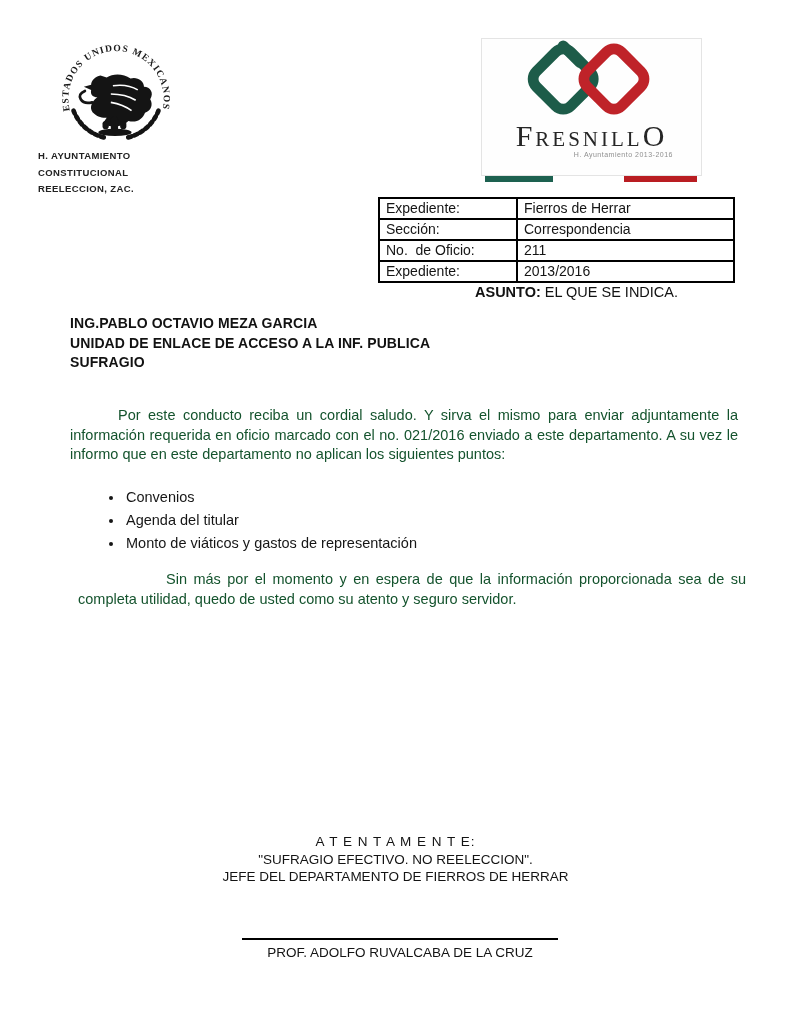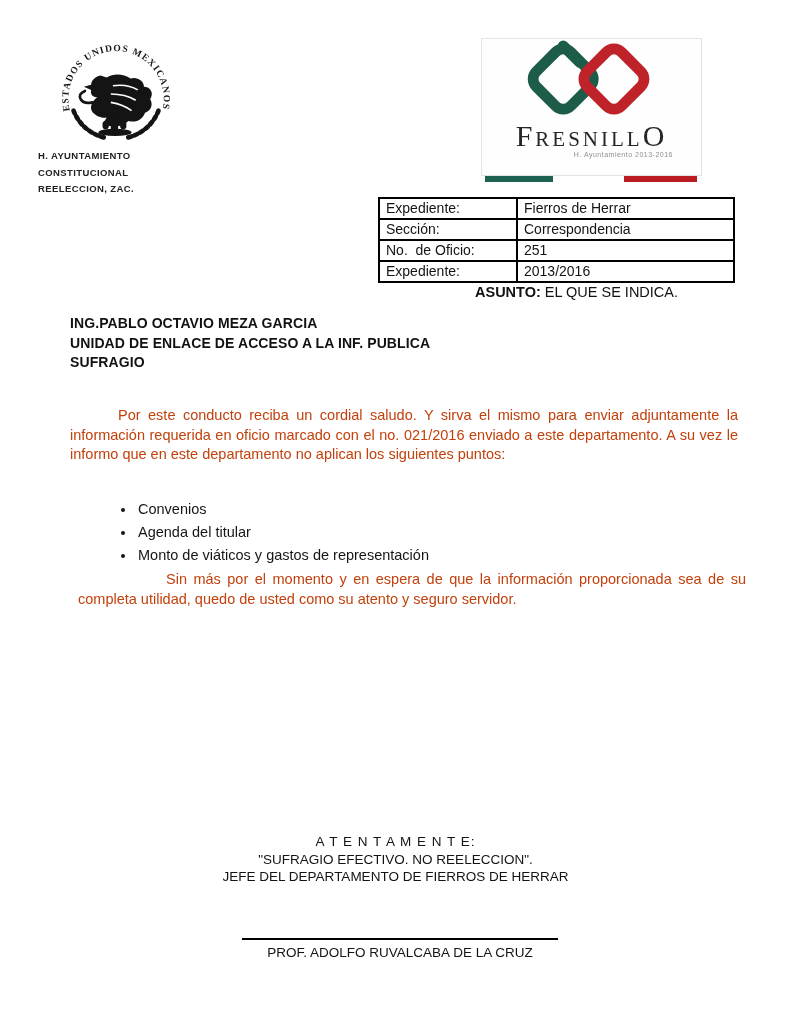--- a/index.html
+++ b/index.html
@@ -36,24 +36,24 @@
   .ref-table td{
     border:2px solid #000;height:17px;padding:1px 4px 1px 6px;white-space:pre;
     line-height:17px;
   }
   .ref-table td.lbl{width:126px;}
   .subject{position:absolute;left:443px;top:284px;font-size:14.5px;white-space:nowrap;}
   .subject b{font-weight:bold;margin-left:32px;}
   
   .recipient{position:absolute;left:70px;top:314px;font-size:14px;font-weight:bold;line-height:19.5px;letter-spacing:.1px;}
   
-  .para{position:absolute;left:70px;width:668px;font-size:14.5px;line-height:19.5px;text-align:justify;color:#c2410c;}
+  .para{position:absolute;left:70px;width:668px;font-size:14.5px;line-height:19.5px;text-align:justify;color:#14532d;}
   .para1{top:406px;text-indent:48px;}
   .para2{top:570px;text-indent:88px;margin-left:8px;}
-  .bullets{position:absolute;left:98px;top:482px;margin:16px;padding-left:22px;font-size:14.5px;line-height:23px;color:#161616;}
+  .bullets{position:absolute;left:98px;top:482px;margin:4px;padding-left:22px;font-size:14.5px;line-height:23px;color:#161616;}
   .bullets li{padding-left:2px;}
   
   .closing{position:absolute;left:0;top:833px;width:791px;text-align:center;font-size:13.5px;line-height:17.5px;color:#141414;}
   .closing .spread{letter-spacing:1px;}
   
   .sig{position:absolute;left:0;top:926px;width:800px;text-align:center;}
   .sig-line{display:inline-block;width:316px;height:0;border-top:2px solid #000;}
   .sig-name{font-size:13.5px;line-height:17px;color:#141414;margin-top:0;}
 </style>
 </head>
@@ -123,21 +123,21 @@
       <tr>
         <td class="lbl">Expediente:</td>
         <td>Fierros de Herrar</td>
       </tr>
       <tr>
         <td class="lbl">Sección:</td>
         <td>Correspondencia</td>
       </tr>
       <tr>
         <td class="lbl">No.  de Oficio:</td>
-        <td>251</td>
+        <td>211</td>
       </tr>
       <tr>
         <td class="lbl">Expediente:</td>
         <td>2013/2016</td>
       </tr>
     </tbody>
   </table>
 
   <div class="subject"><b>ASUNTO:</b><span> EL QUE SE INDICA.</span></div>
 

